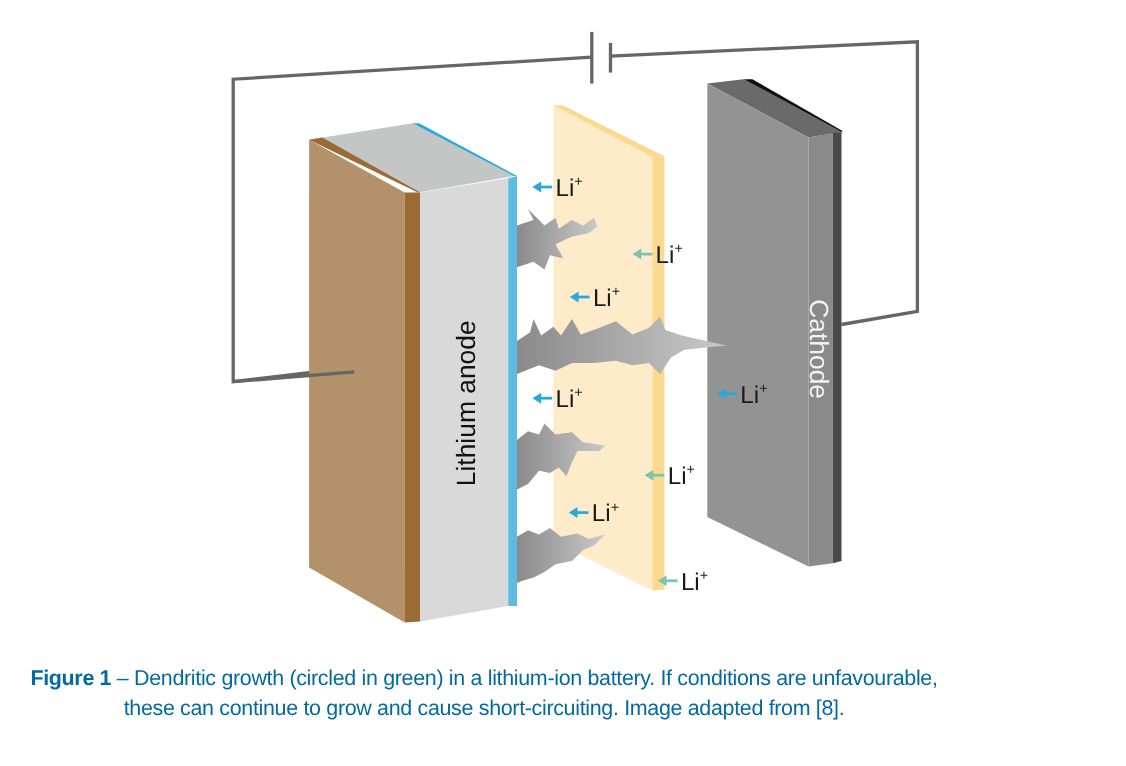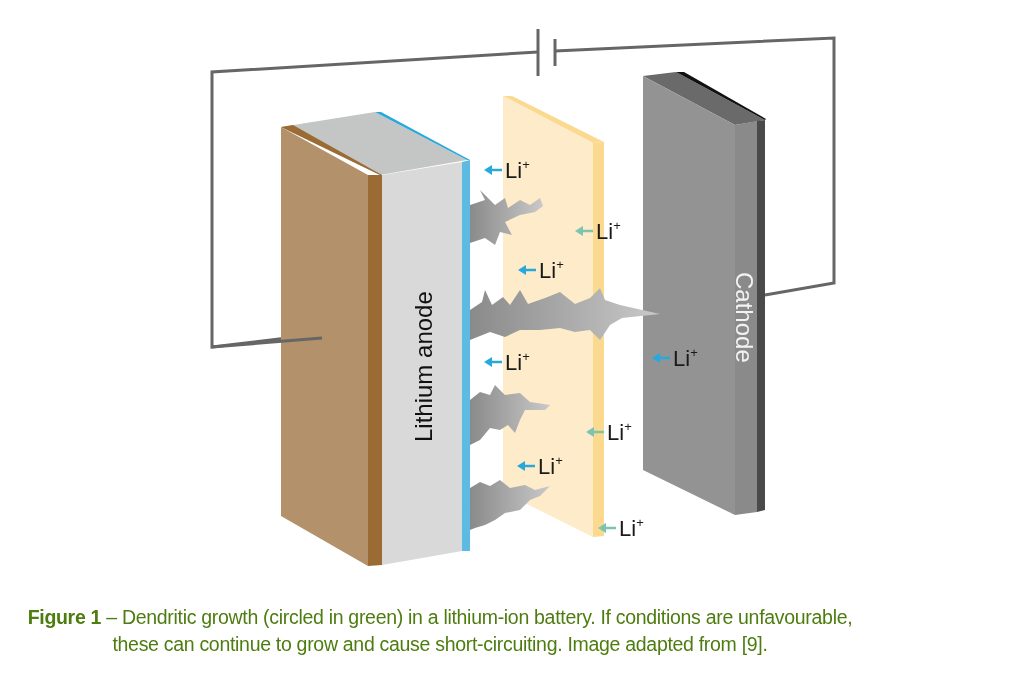--- a/index.html
+++ b/index.html
@@ -1,18 +1,18 @@
 <!DOCTYPE html>
 <html><head>
 <meta charset="utf-8">
 <style>
   html, body { margin:0; padding:0; background:#ffffff; }
   body { width:1024px; height:696px; position:relative; overflow:hidden; font-family:"Liberation Sans", sans-serif; }
   #diagram { position:absolute; left:0; top:0; width:1024px; height:590px; }
-  .caption { position:absolute; left:0; top:604px; width:880px; text-align:center; font-family:"Liberation Sans", sans-serif; font-size:19.5px; line-height:27px; color:#4d7c0f; letter-spacing:-0.3px; }
+  .caption { position:absolute; left:0; top:604px; width:880px; text-align:center; font-family:"Liberation Sans", sans-serif; font-size:19.5px; line-height:27px; color:#0369a1; letter-spacing:-0.3px; }
   .caption b { font-weight:bold; }
   .ion-label { font-family:"Liberation Sans", sans-serif; font-size:22px; fill:#1a1a1a; }
   .ion-sup { font-size:13px; }
   .vlabel { font-family:"Liberation Sans", sans-serif; font-size:24px; }
 </style>
 </head>
 <body>
 
 <svg id="diagram" viewBox="0 0 1024 590" xmlns="http://www.w3.org/2000/svg">
   <defs>
@@ -104,14 +104,14 @@
       <g>
         <line x1="616" y1="528" x2="602" y2="528" stroke="#7cc4b0" stroke-width="2.5"></line>
         <polygon points="598,528 606,523 606,533" fill="#7cc4b0"></polygon>
         <text x="619" y="536" class="ion-label">Li<tspan class="ion-sup" dy="-9">+</tspan></text>
       </g>
     </g>
 </svg>
 
 <div class="caption">
   <div><b>Figure 1</b><span> – </span><span>Dendritic growth (circled in green) in a lithium-ion battery. If conditions are unfavourable,</span></div>
-  <div>these can continue to grow and cause short-circuiting. Image adapted from [9].</div>
+  <div>these can continue to grow and cause short-circuiting. Image adapted from [8].</div>
 </div>
 
 </body></html>

